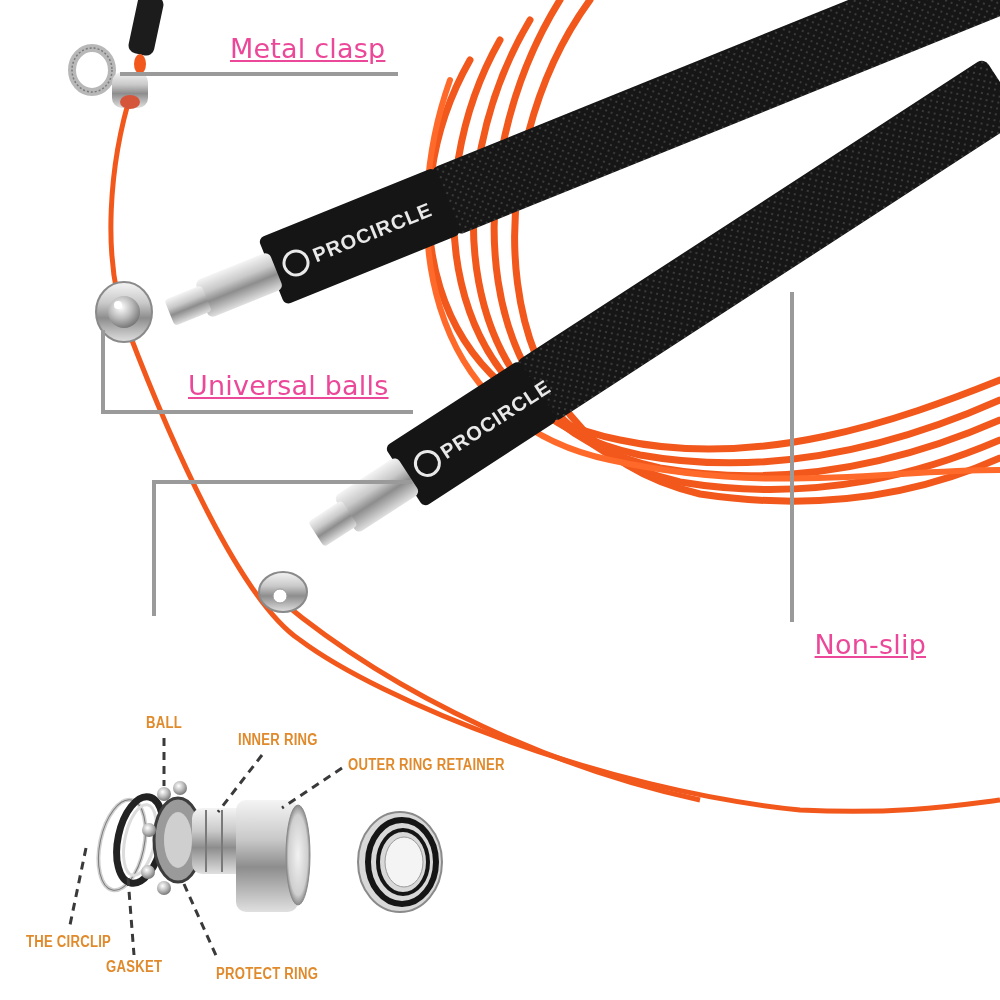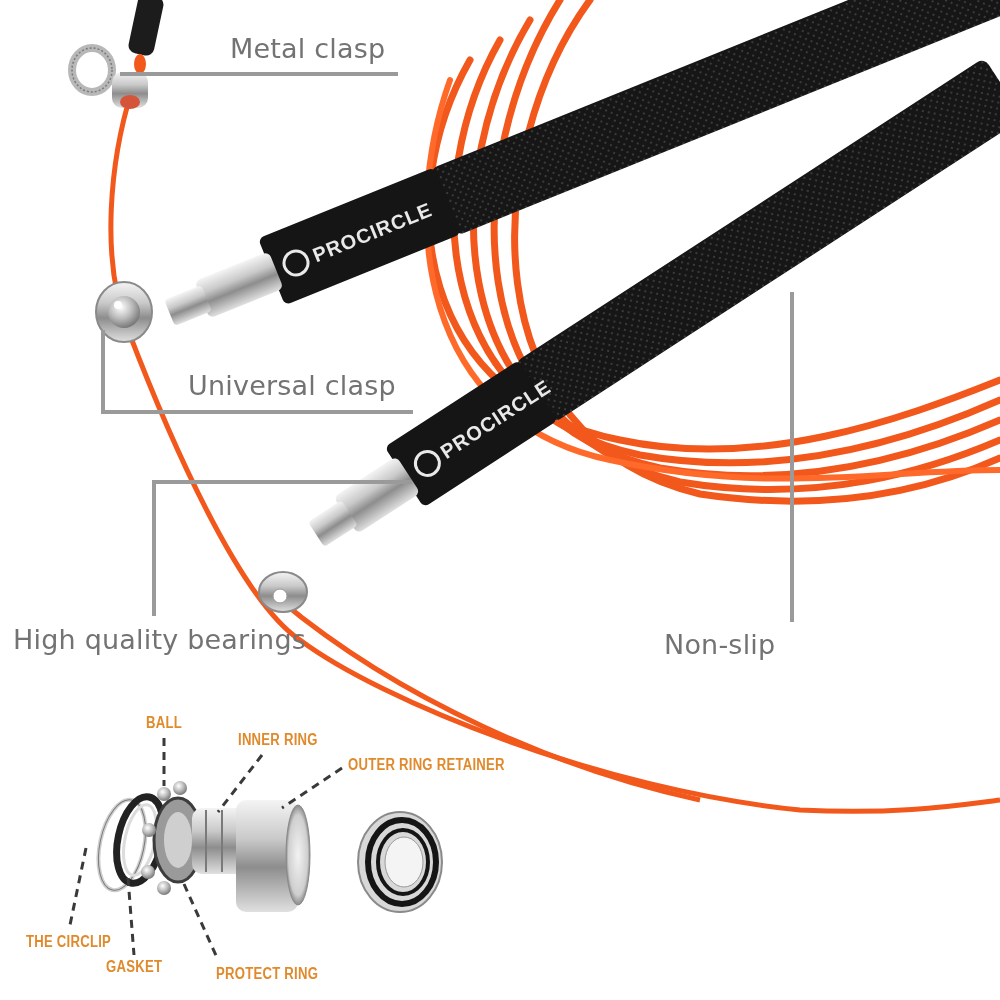--- a/index.html
+++ b/index.html
@@ -1,19 +1,19 @@
 <!DOCTYPE html>
 <html><head>
 <meta charset="utf-8">
 <style>
   html, body { margin: 0; padding: 0; background: #ffffff; }
   .canvas { position: relative; width: 1000px; height: 1000px; overflow: hidden; background: #ffffff; font-family: "DejaVu Sans", sans-serif; }
   svg.scene { position: absolute; left: 0; top: 0; }
-  .callout { position: absolute; color: #737373; font-family: "DejaVu Sans", sans-serif; font-size: 27px; white-space: nowrap; letter-spacing: 0.2px; }
-  .callout.two-line { text-align: left; line-height: 41px; }
+  .callout { position: absolute; color: #ec4899; font-family: "DejaVu Sans", sans-serif; font-size: 27px; white-space: nowrap; letter-spacing: 0.2px; text-decoration: underline; }
+  .callout.two-line { text-align: right; line-height: 41px; }
   .part-label { position: absolute; color: #e08a2c; font-family: "Liberation Sans", sans-serif; font-weight: bold; font-size: 16px; white-space: nowrap; transform: scaleX(0.82); transform-origin: left top; letter-spacing: 0.3px; }
   .leader { position: absolute; background: #9a9a9a; }
 </style>
 </head>
 <body>
 
 <div class="canvas">
 
   <svg class="scene" width="1000" height="1000" viewBox="0 0 1000 1000">
     <defs>
@@ -135,22 +135,21 @@
 
   <div class="leader" style="left:101px; top:330px; width:4px; height:84px;"></div>
   <div class="leader" style="left:101px; top:410px; width:312px; height:4px;"></div>
 
   <div class="leader" style="left:152px; top:480px; width:260px; height:4px;"></div>
   <div class="leader" style="left:152px; top:480px; width:4px; height:136px;"></div>
 
   <div class="leader" style="left:790px; top:292px; width:4px; height:330px;"></div>
 
   <div class="callout" style="left:230px; top:33px;">Metal clasp</div>
-  <div class="callout" style="left:188px; top:370px;">Universal clasp</div>
-  <div class="callout" style="left:13px; top:624px;">High quality bearings</div>
+  <div class="callout" style="left:188px; top:370px;">Universal balls</div>
   <div class="callout two-line" style="left:664px; top:624px; width:262px;">
     <div>Non-slip</div>
   </div>
 
   <div class="part-label" style="left:146px; top:714px;">BALL</div>
   <div class="part-label" style="left:238px; top:731px;">INNER RING</div>
   <div class="part-label" style="left:348px; top:756px;">OUTER RING RETAINER</div>
   <div class="part-label" style="left:26px; top:933px;">THE CIRCLIP</div>
   <div class="part-label" style="left:106px; top:958px;">GASKET</div>
   <div class="part-label" style="left:216px; top:965px;">PROTECT RING</div>

